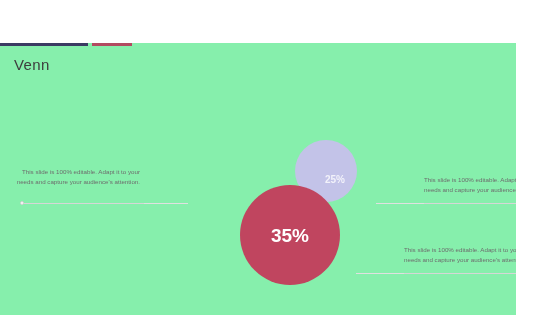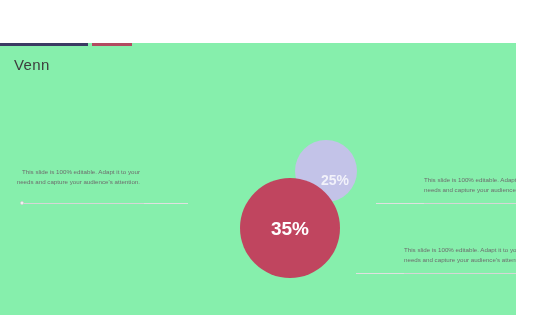--- a/index.html
+++ b/index.html
@@ -66,21 +66,21 @@
   .circle-lavender {
     left: 115px;
     top: 42px;
     width: 62px;
     height: 62px;
     background: #c3c3e8;
     z-index: 1;
   }
   .circle-crimson {
     left: 60px;
-    top: 80px;
+    top: 87px;
     width: 100px;
     height: 100px;
     background: #c0455f;
     z-index: 2;
   }
   .circle-blue {
     left: 2px;
     top: 8px;
     width: 125px;
     height: 125px;
@@ -89,21 +89,21 @@
   }
   .venn-label {
     color: #ffffff;
     font-weight: bold;
     line-height: 1;
     user-select: none;
   }
   .label-lg { font-size: 23px; }
   .label-md { font-size: 19px; }
   .label-sm {
-    font-size: 14px;
+    font-size: 10px;
     color: #f2f2fa;
     transform: translate(9px, 9px);
   }
 
   
   .callout {
     position: absolute;
     font-size: 6.2px;
     line-height: 1.65;
     color: #6d6d6d;

